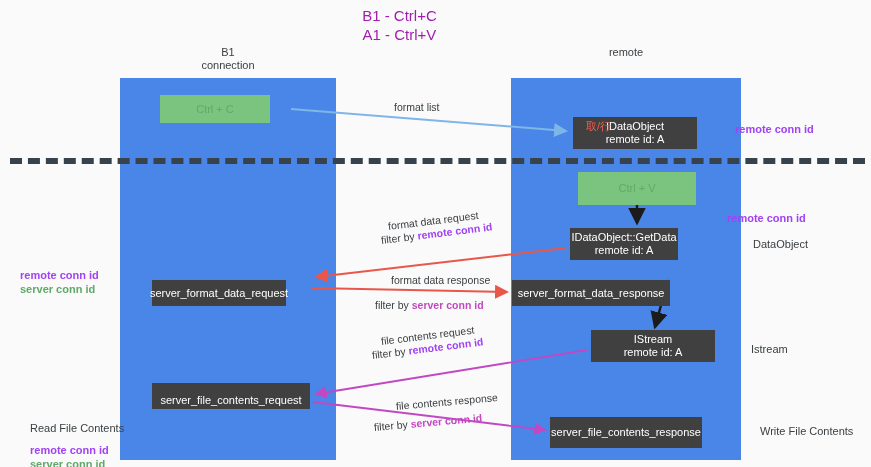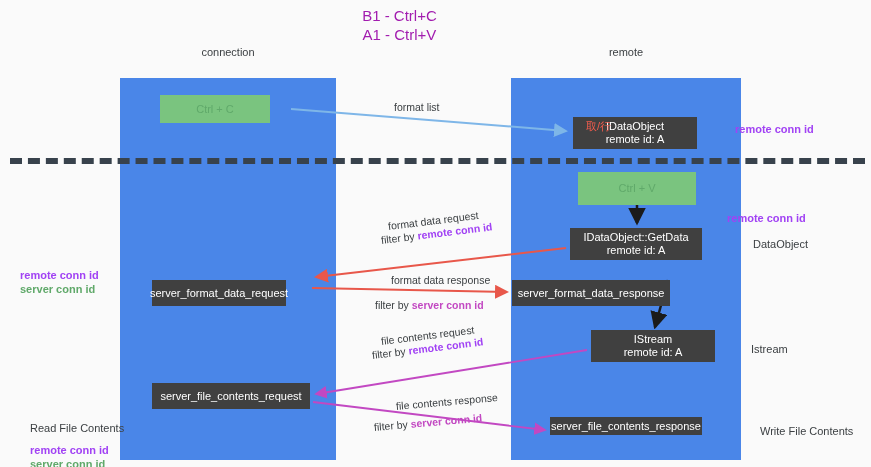--- a/index.html
+++ b/index.html
@@ -75,26 +75,26 @@
     text-align: center;
     padding: 2px 4px;
   }
   .node.green { background: #7ac47f; }
   .node.orange { background: #404040; }
   .node .l2 { font-size: 11px; }
 
   .n-ctrlc   { left: 160px; top: 95px;  width: 110px; height: 28px; }
   .n-ctrlv   { left: 578px; top: 172px; width: 118px; height: 33px; }
   .n-idataobj{ left: 573px; top: 117px; width: 124px; height: 32px; }
-  .n-getdata { left: 570px; top: 228px; width: 132px; height: 32px; }
+  .n-getdata { left: 570px; top: 228px; width: 108px; height: 32px; }
   .n-istream { left: 591px; top: 330px; width: 124px; height: 32px; }
   .n-sfdreq  { left: 152px; top: 280px; width: 134px; height: 26px; }
   .n-sfdres  { left: 512px; top: 280px; width: 158px; height: 26px; }
-  .n-sfcreq  { left: 152px; top: 383px; width: 158px; height: 26px; }
-  .n-sfcres  { left: 550px; top: 417px; width: 152px; height: 18px; }
+  .n-sfcreq  { left: 152px; top: 383px; width: 158px; height: 26px; justify-content: flex-end; }
+  .n-sfcres  { left: 550px; top: 417px; width: 152px; height: 31px; }
 
   
   .glyph-overlay {
     position: relative;
     display: inline-block;
   }
   .glyph-overlay .ghost {
     position: absolute;
     left: -20px;
     top: 0;
@@ -167,20 +167,21 @@
 
   <div class="lane b1"></div>
   <div class="lane a1"></div>
 
   <div class="title">
     <div>B1 - Ctrl+C</div>
     <div>A1 - Ctrl+V</div>
   </div>
 
   <div class="col-head b1">
+    <div>B1</div>
     <div>connection</div>
   </div>
   <div class="col-head a1">
     <div>remote</div>
   </div>
 
   <svg class="edges" viewBox="0 0 871 467">
     <defs>
       <marker id="ah-blue" markerWidth="7" markerHeight="7" refX="6" refY="3.5" orient="auto">
         <path d="M0,0 L7,3.5 L0,7 z" fill="#7eb6e8"></path>

